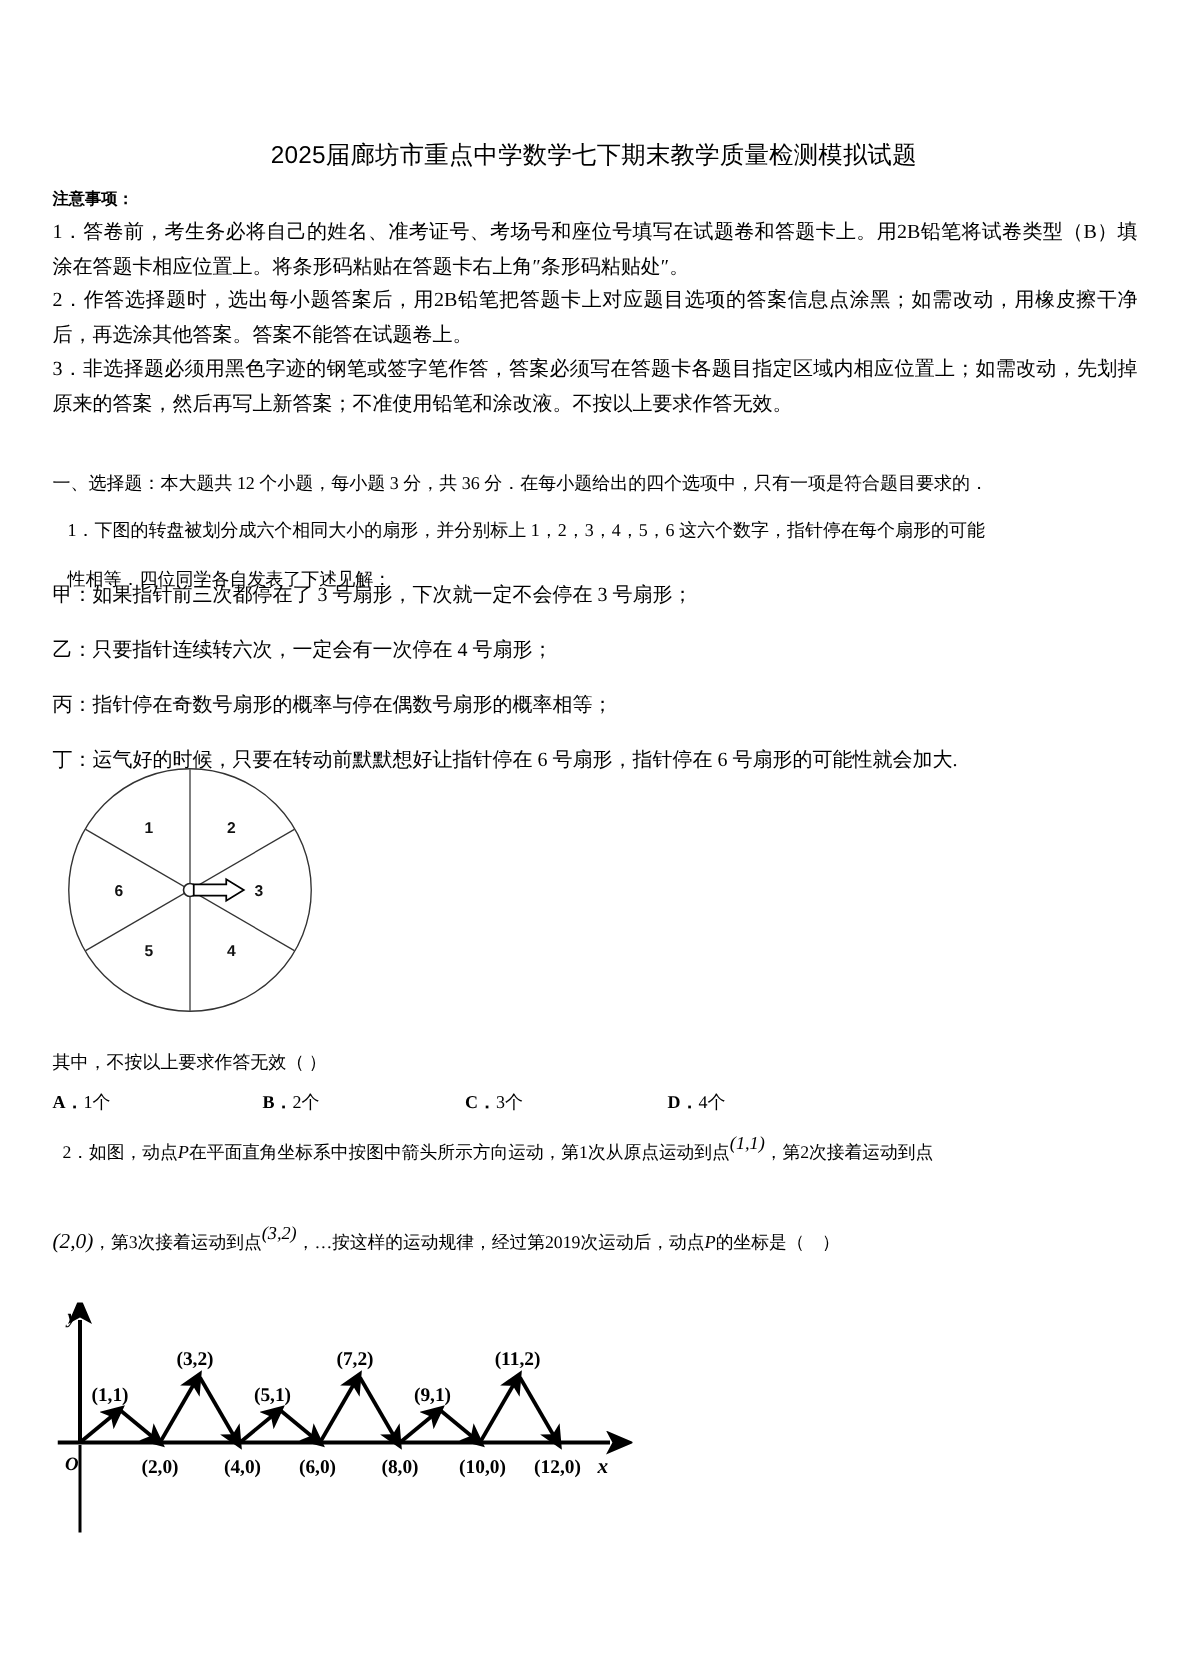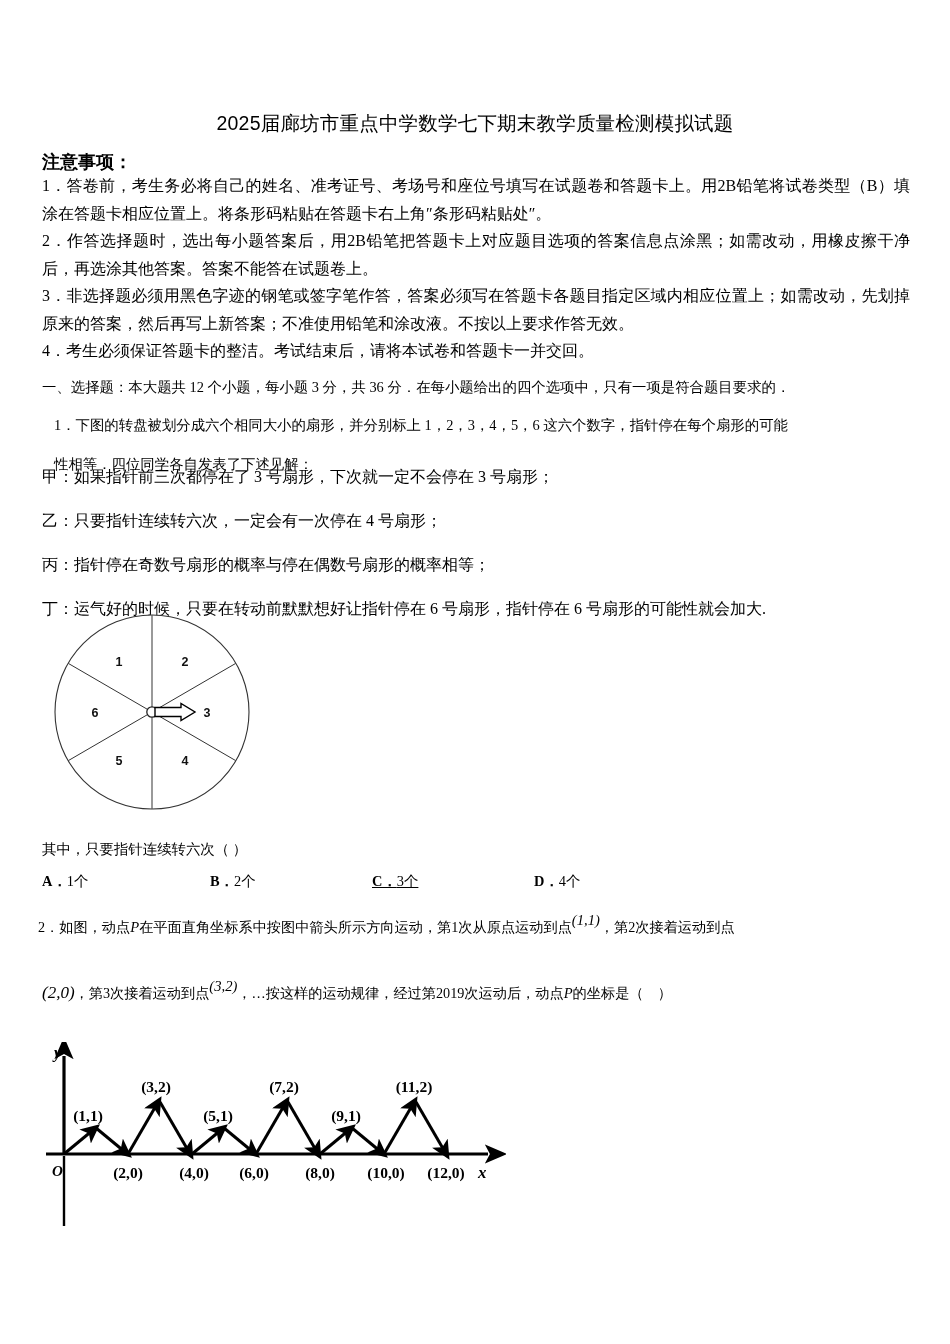--- a/index.html
+++ b/index.html
@@ -30,21 +30,21 @@
     font-family: "Liberation Sans", "DejaVu Sans", sans-serif;
     font-size: 19.5px;
     font-weight: normal;
     letter-spacing: 0.2px;
   }
 
   .notice-head {
     position: absolute;
     left: 42px; top: 150px;
     font-family: "Liberation Sans", "DejaVu Sans", sans-serif;
-    font-size: 18px;
+    font-size: 13px;
     font-weight: bold;
     text-align: right;
   }
 
   .notice-block {
     position: absolute;
     left: 42px; top: 172px;
     width: 868px;
     font-size: 16px;
     line-height: 27.5px;
@@ -108,29 +108,29 @@
     position: absolute;
     top: 0;
     white-space: nowrap;
   }
   .q1-options .opt .ltr {
     font-weight: bold;
     font-family: "Liberation Serif", serif;
   }
   .opt-a { left: 0px; }
   .opt-b { left: 168px; }
-  .opt-c { left: 330px; text-decoration: underline; }
+  .opt-c { left: 330px; }
   .opt-d { left: 492px; }
 
   .q2-stem {
     position: absolute;
-    left: 38px; top: 912px;
+    left: 50px; top: 912px;
     width: 878px;
     font-size: 14.2px;
-    line-height: 30px;
+    line-height: 20px;
   }
   .q2-line2 {
     position: absolute;
     left: 42px; top: 978px;
     width: 878px;
     font-size: 14.2px;
     line-height: 30px;
   }
   .mvar {
     font-family: "Liberation Serif", "DejaVu Serif", serif;
@@ -169,21 +169,20 @@
 <div class="page">
 
   <div class="doc-title">2025届廊坊市重点中学数学七下期末教学质量检测模拟试题</div>
 
   <div class="notice-head">注意事项：</div>
 
   <div class="notice-block">
     <p>1．答卷前，考生务必将自己的姓名、准考证号、考场号和座位号填写在试题卷和答题卡上。用2B铅笔将试卷类型（B）填涂在答题卡相应位置上。将条形码粘贴在答题卡右上角″条形码粘贴处″。</p>
     <p>2．作答选择题时，选出每小题答案后，用2B铅笔把答题卡上对应题目选项的答案信息点涂黑；如需改动，用橡皮擦干净后，再选涂其他答案。答案不能答在试题卷上。</p>
     <p>3．非选择题必须用黑色字迹的钢笔或签字笔作答，答案必须写在答题卡各题目指定区域内相应位置上；如需改动，先划掉原来的答案，然后再写上新答案；不准使用铅笔和涂改液。不按以上要求作答无效。</p>
-    <p>4．考生必须保证答题卡的整洁。考试结束后，请将本试卷和答题卡一并交回。</p>
   </div>
 
   <div class="section-head">一、选择题：本大题共 12 个小题，每小题 3 分，共 36 分．在每小题给出的四个选项中，只有一项是符合题目要求的．</div>
 
   <div class="q1-stem">
     <p>1．下图的转盘被划分成六个相同大小的扇形，并分别标上 1，2，3，4，5，6 这六个数字，指针停在每个扇形的可能</p>
     <p class="l2">性相等．四位同学各自发表了下述见解：</p>
   </div>
 
   <div class="opinions">
@@ -210,21 +209,21 @@
 
       <text x="71" y="58" font-family="Liberation Sans, sans-serif" font-size="12.5" font-weight="bold" fill="#111111" text-anchor="middle">1</text>
       <text x="137" y="58" font-family="Liberation Sans, sans-serif" font-size="12.5" font-weight="bold" fill="#111111" text-anchor="middle">2</text>
       <text x="159" y="109" font-family="Liberation Sans, sans-serif" font-size="12.5" font-weight="bold" fill="#111111" text-anchor="middle">3</text>
       <text x="137" y="157" font-family="Liberation Sans, sans-serif" font-size="12.5" font-weight="bold" fill="#111111" text-anchor="middle">4</text>
       <text x="71" y="157" font-family="Liberation Sans, sans-serif" font-size="12.5" font-weight="bold" fill="#111111" text-anchor="middle">5</text>
       <text x="47" y="109" font-family="Liberation Sans, sans-serif" font-size="12.5" font-weight="bold" fill="#111111" text-anchor="middle">6</text>
     </svg>
   </div>
 
-  <div class="q1-ask">其中，只要指针连续转六次（ ）</div>
+  <div class="q1-ask">其中，不按以上要求作答无效（ ）</div>
 
   <div class="q1-options">
     <span class="opt opt-a"><span class="ltr">A．</span><span>1个</span></span>
     <span class="opt opt-b"><span class="ltr">B．</span><span>2个</span></span>
     <span class="opt opt-c"><span class="ltr">C．</span><span>3个</span></span>
     <span class="opt opt-d"><span class="ltr">D．</span><span>4个</span></span>
   </div>
 
   <div class="q2-stem">
     <span>2．如图，动点</span><span class="mvar">P</span><span>在平面直角坐标系中按图中箭头所示方向运动，第</span><span class="mnum">1</span><span>次从原点运动到点</span><span class="coordsup">(1,1)</span><span>，第</span><span class="mnum">2</span><span>次接着运动到点</span>

